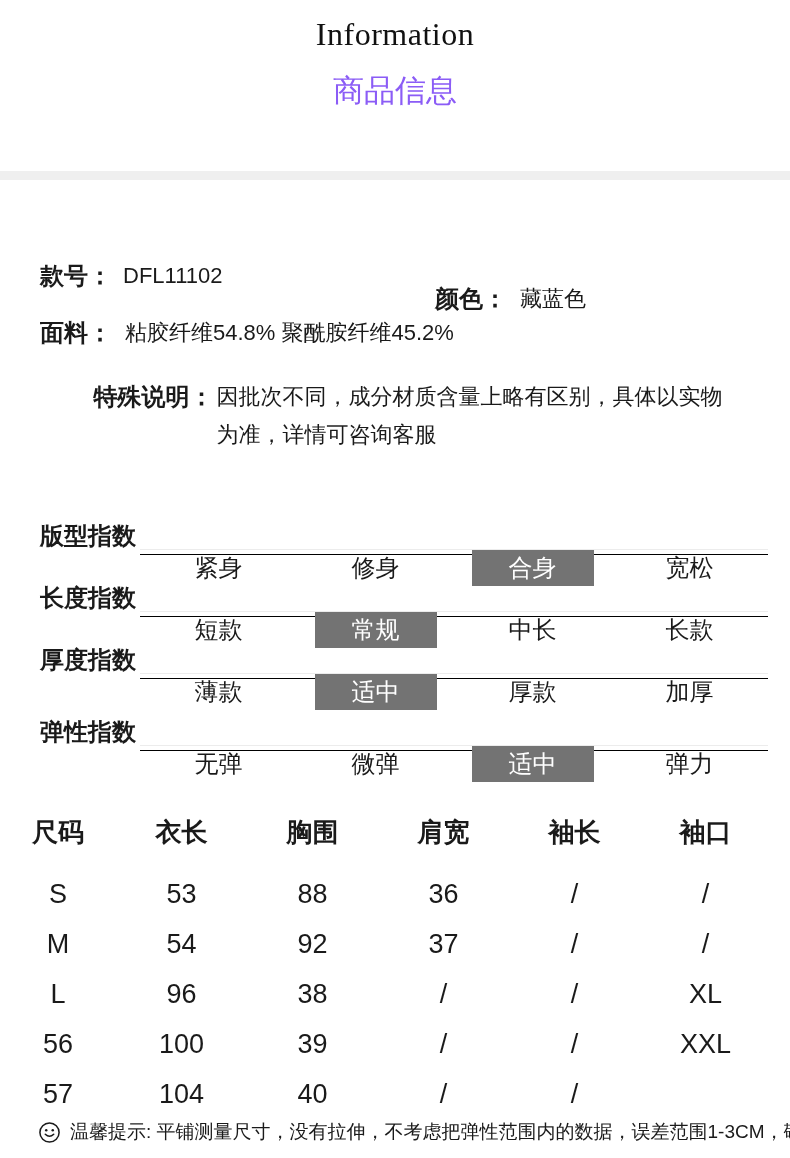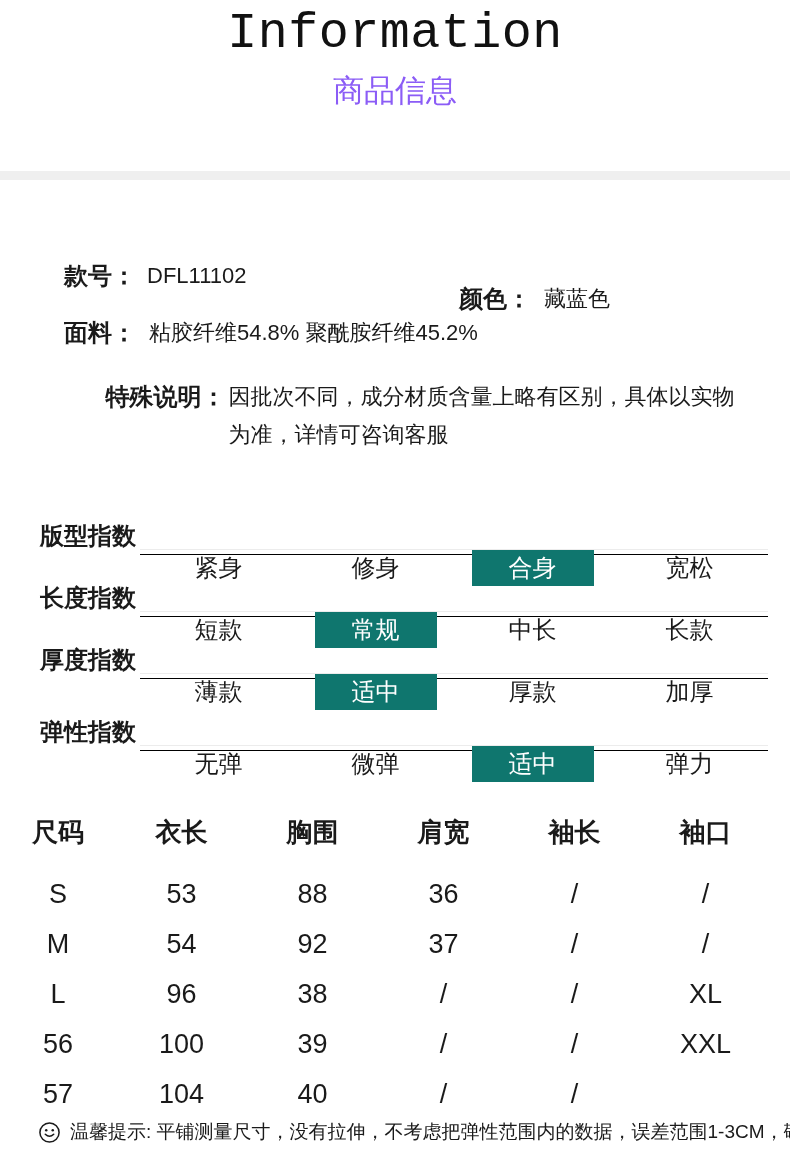--- a/index.html
+++ b/index.html
@@ -4,29 +4,29 @@
 <style>
   html,body{margin:0;padding:0;}
   body{
     width:790px;height:1158px;background:#ffffff;overflow:hidden;
     font-family:"Liberation Sans","DejaVu Sans",sans-serif;
     color:#1a1a1a;-webkit-font-smoothing:antialiased;
   }
   
   .header{padding-top:8px;text-align:center;}
   .title{
-    font-family:Liberation Mono, monospace;
-    font-weight:400;font-size:50px;line-height:52px;color:#111;
+    font-family:Liberation Serif, serif;
+    font-weight:400;font-size:32px;line-height:52px;color:#111;
     letter-spacing:0.5px;
   }
   .subtitle{font-size:31px;font-weight:500;margin-top:14px;line-height:33px;color:#8b5cf6;}
   .divider-band{width:790px;height:9px;background:#efefef;margin-top:64px;}
 
   
-  .specs{margin-top:82px;padding-left:24px;}
+  .specs{margin-top:82px;}
   .spec-row{position:relative;padding-left:40px;line-height:28px;font-size:22px;}
   .spec-row .lbl{font-size:24px;font-weight:700;display:inline-block;}
   .row-a{display:block;}
   .row-a .group{display:inline-flex;}
   .row-a .lbl-style{width:83px;}
   .color-group{position:absolute;left:435px;top:0;margin-top:23px;}
   .color-group .lbl-color{width:85px;}
   .row-b{margin-top:28px;display:flex;}
   .row-b .lbl-fabric{width:85px;flex:none;}
   .row-c{margin-top:31px;display:flex;line-height:38px;justify-content:center;}
@@ -45,21 +45,21 @@
   .idx-options{
     flex:1;display:grid;grid-template-columns:repeat(4,1fr);
     border-top:1px solid #ececec;border-bottom:1px solid #000000;
     box-sizing:border-box;
     margin-top:32px;
   }
   .idx-cell{display:flex;align-items:center;justify-content:center;font-size:24px;}
   .pill{
     min-width:122px;height:36px;display:flex;align-items:center;justify-content:center;
   }
-  .pill.selected{background:#0f766e;color:#ffffff;}
+  .pill.selected{background:#737373;color:#ffffff;}
 
   
   .size-table{margin-top:56px;display:grid;grid-template-columns:116px repeat(5,131px);}
   .st-cell{height:50px;display:flex;align-items:center;justify-content:center;font-size:27px;}
   .st-head{font-size:26px;font-weight:700;}
   .st-spacer{grid-column:1 / -1;height:12px;}
 
   
   .footer-note{
     display:flex;align-items:center;gap:9px;padding-left:38px;margin-top:0;

